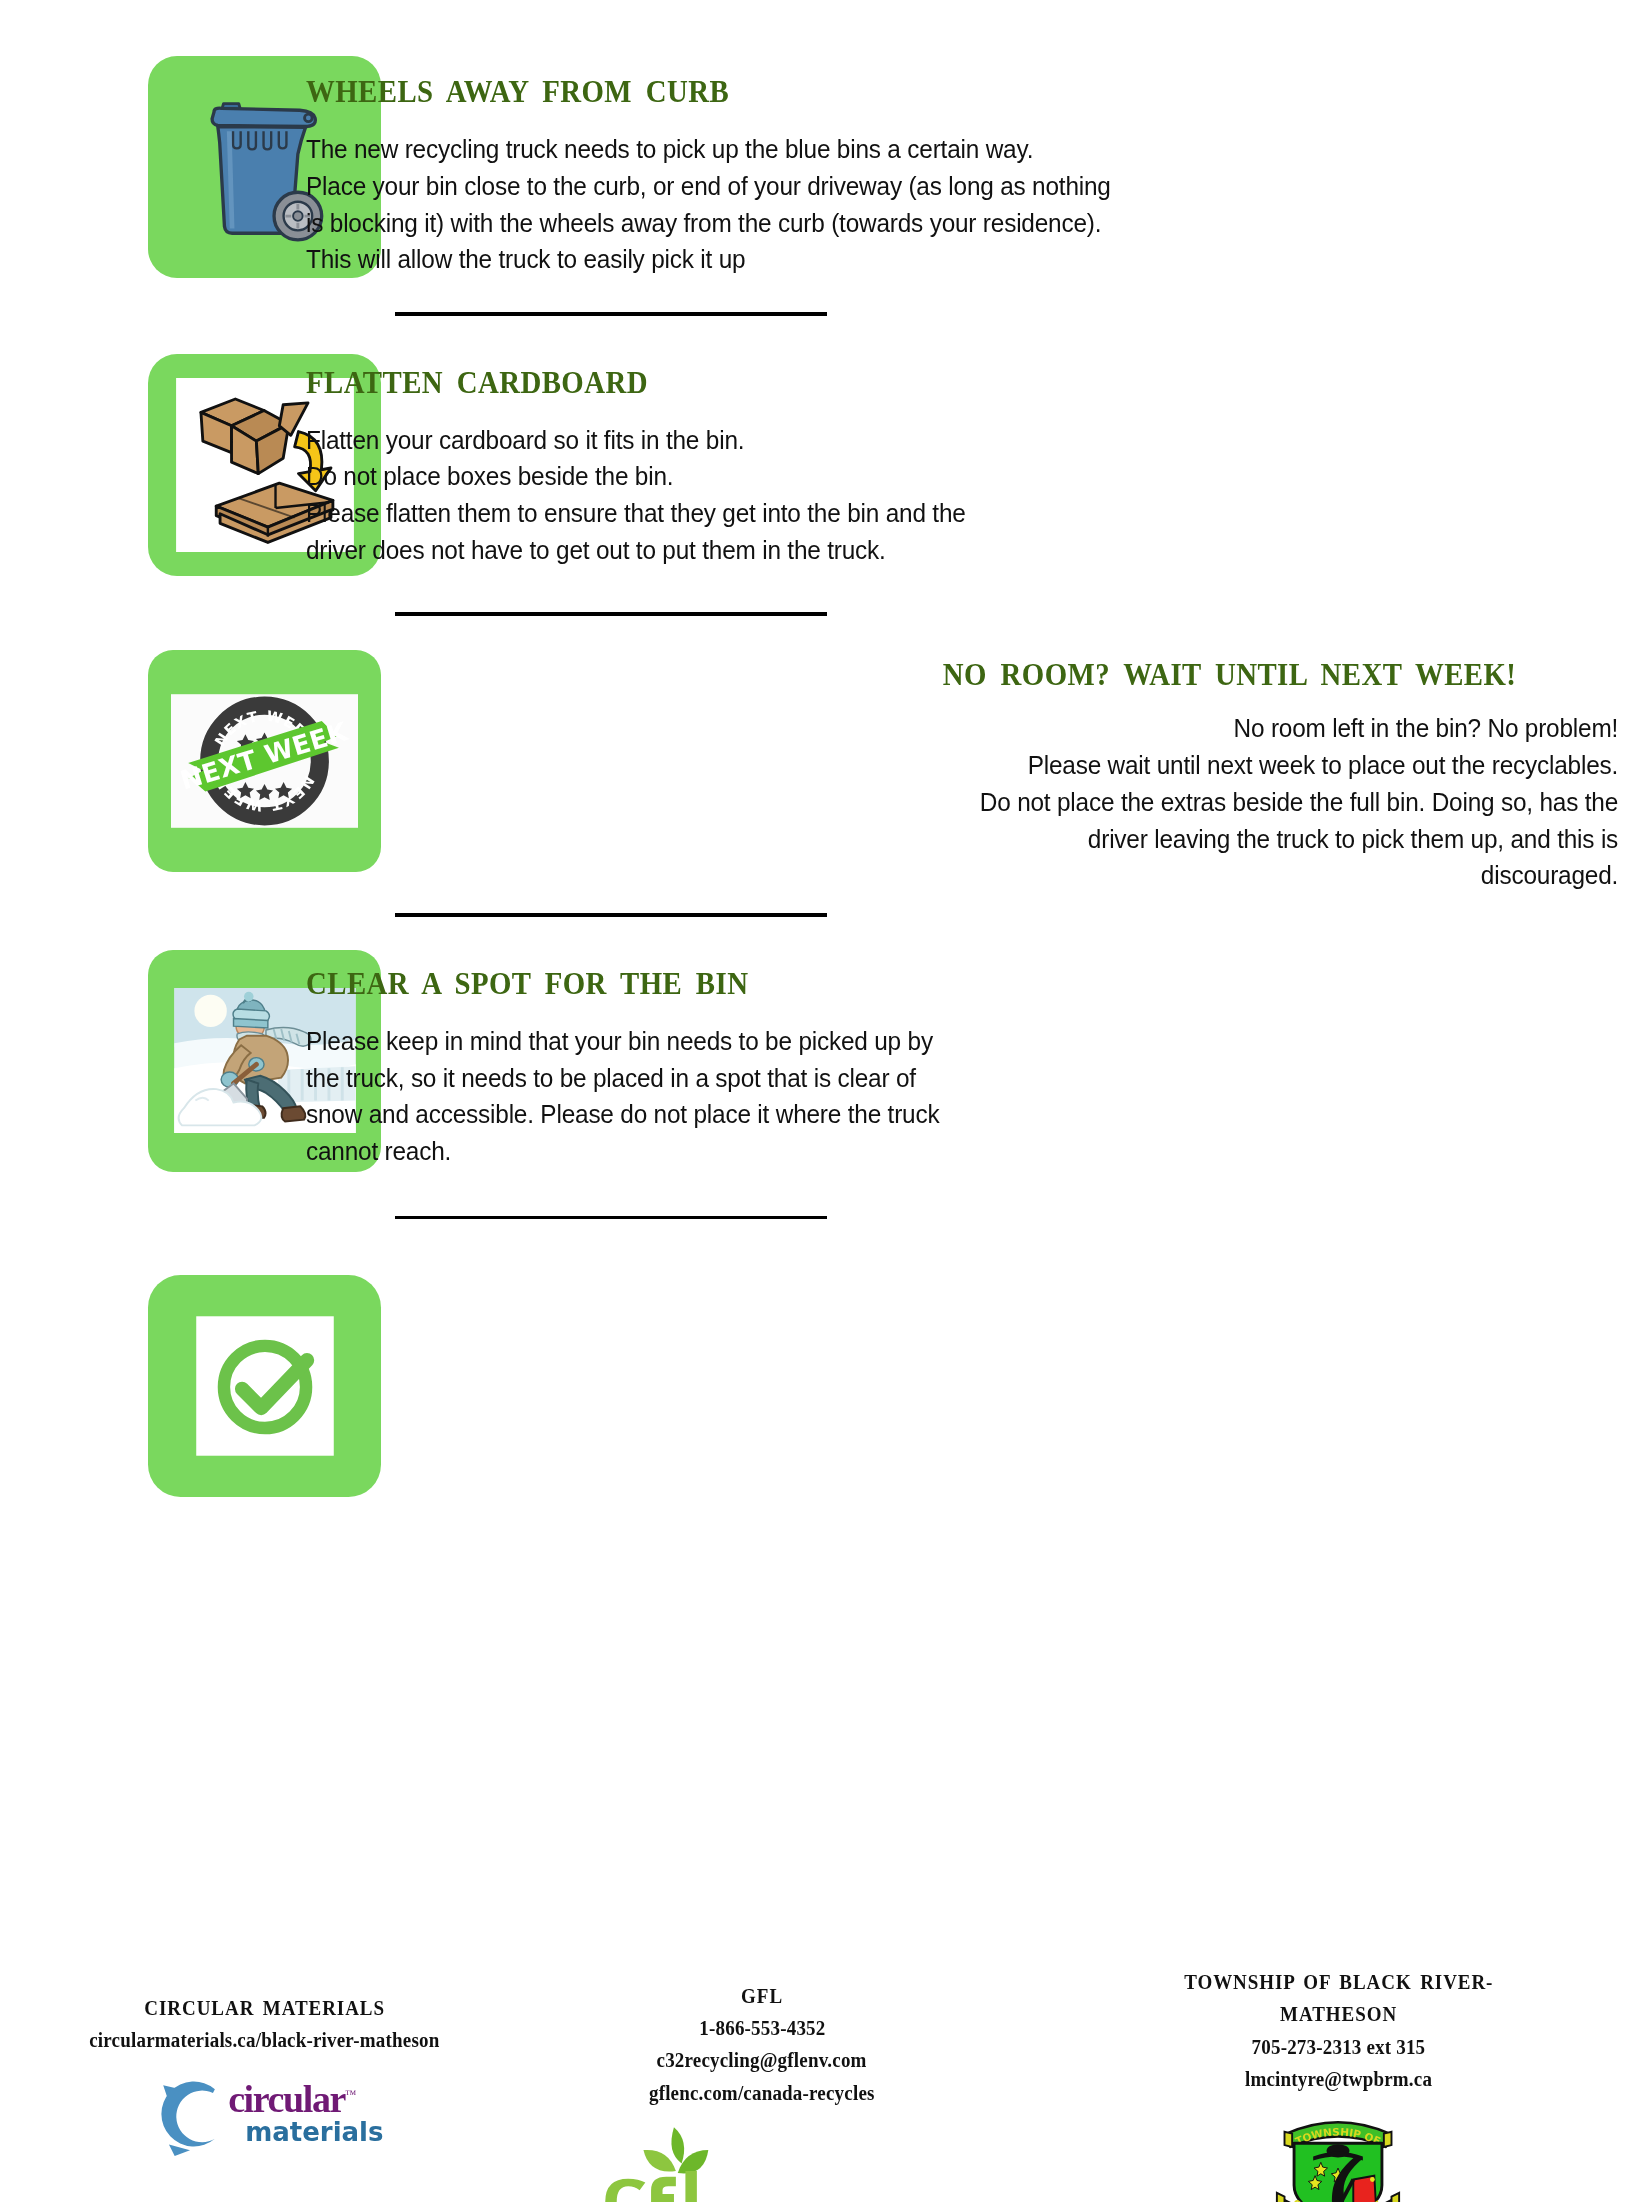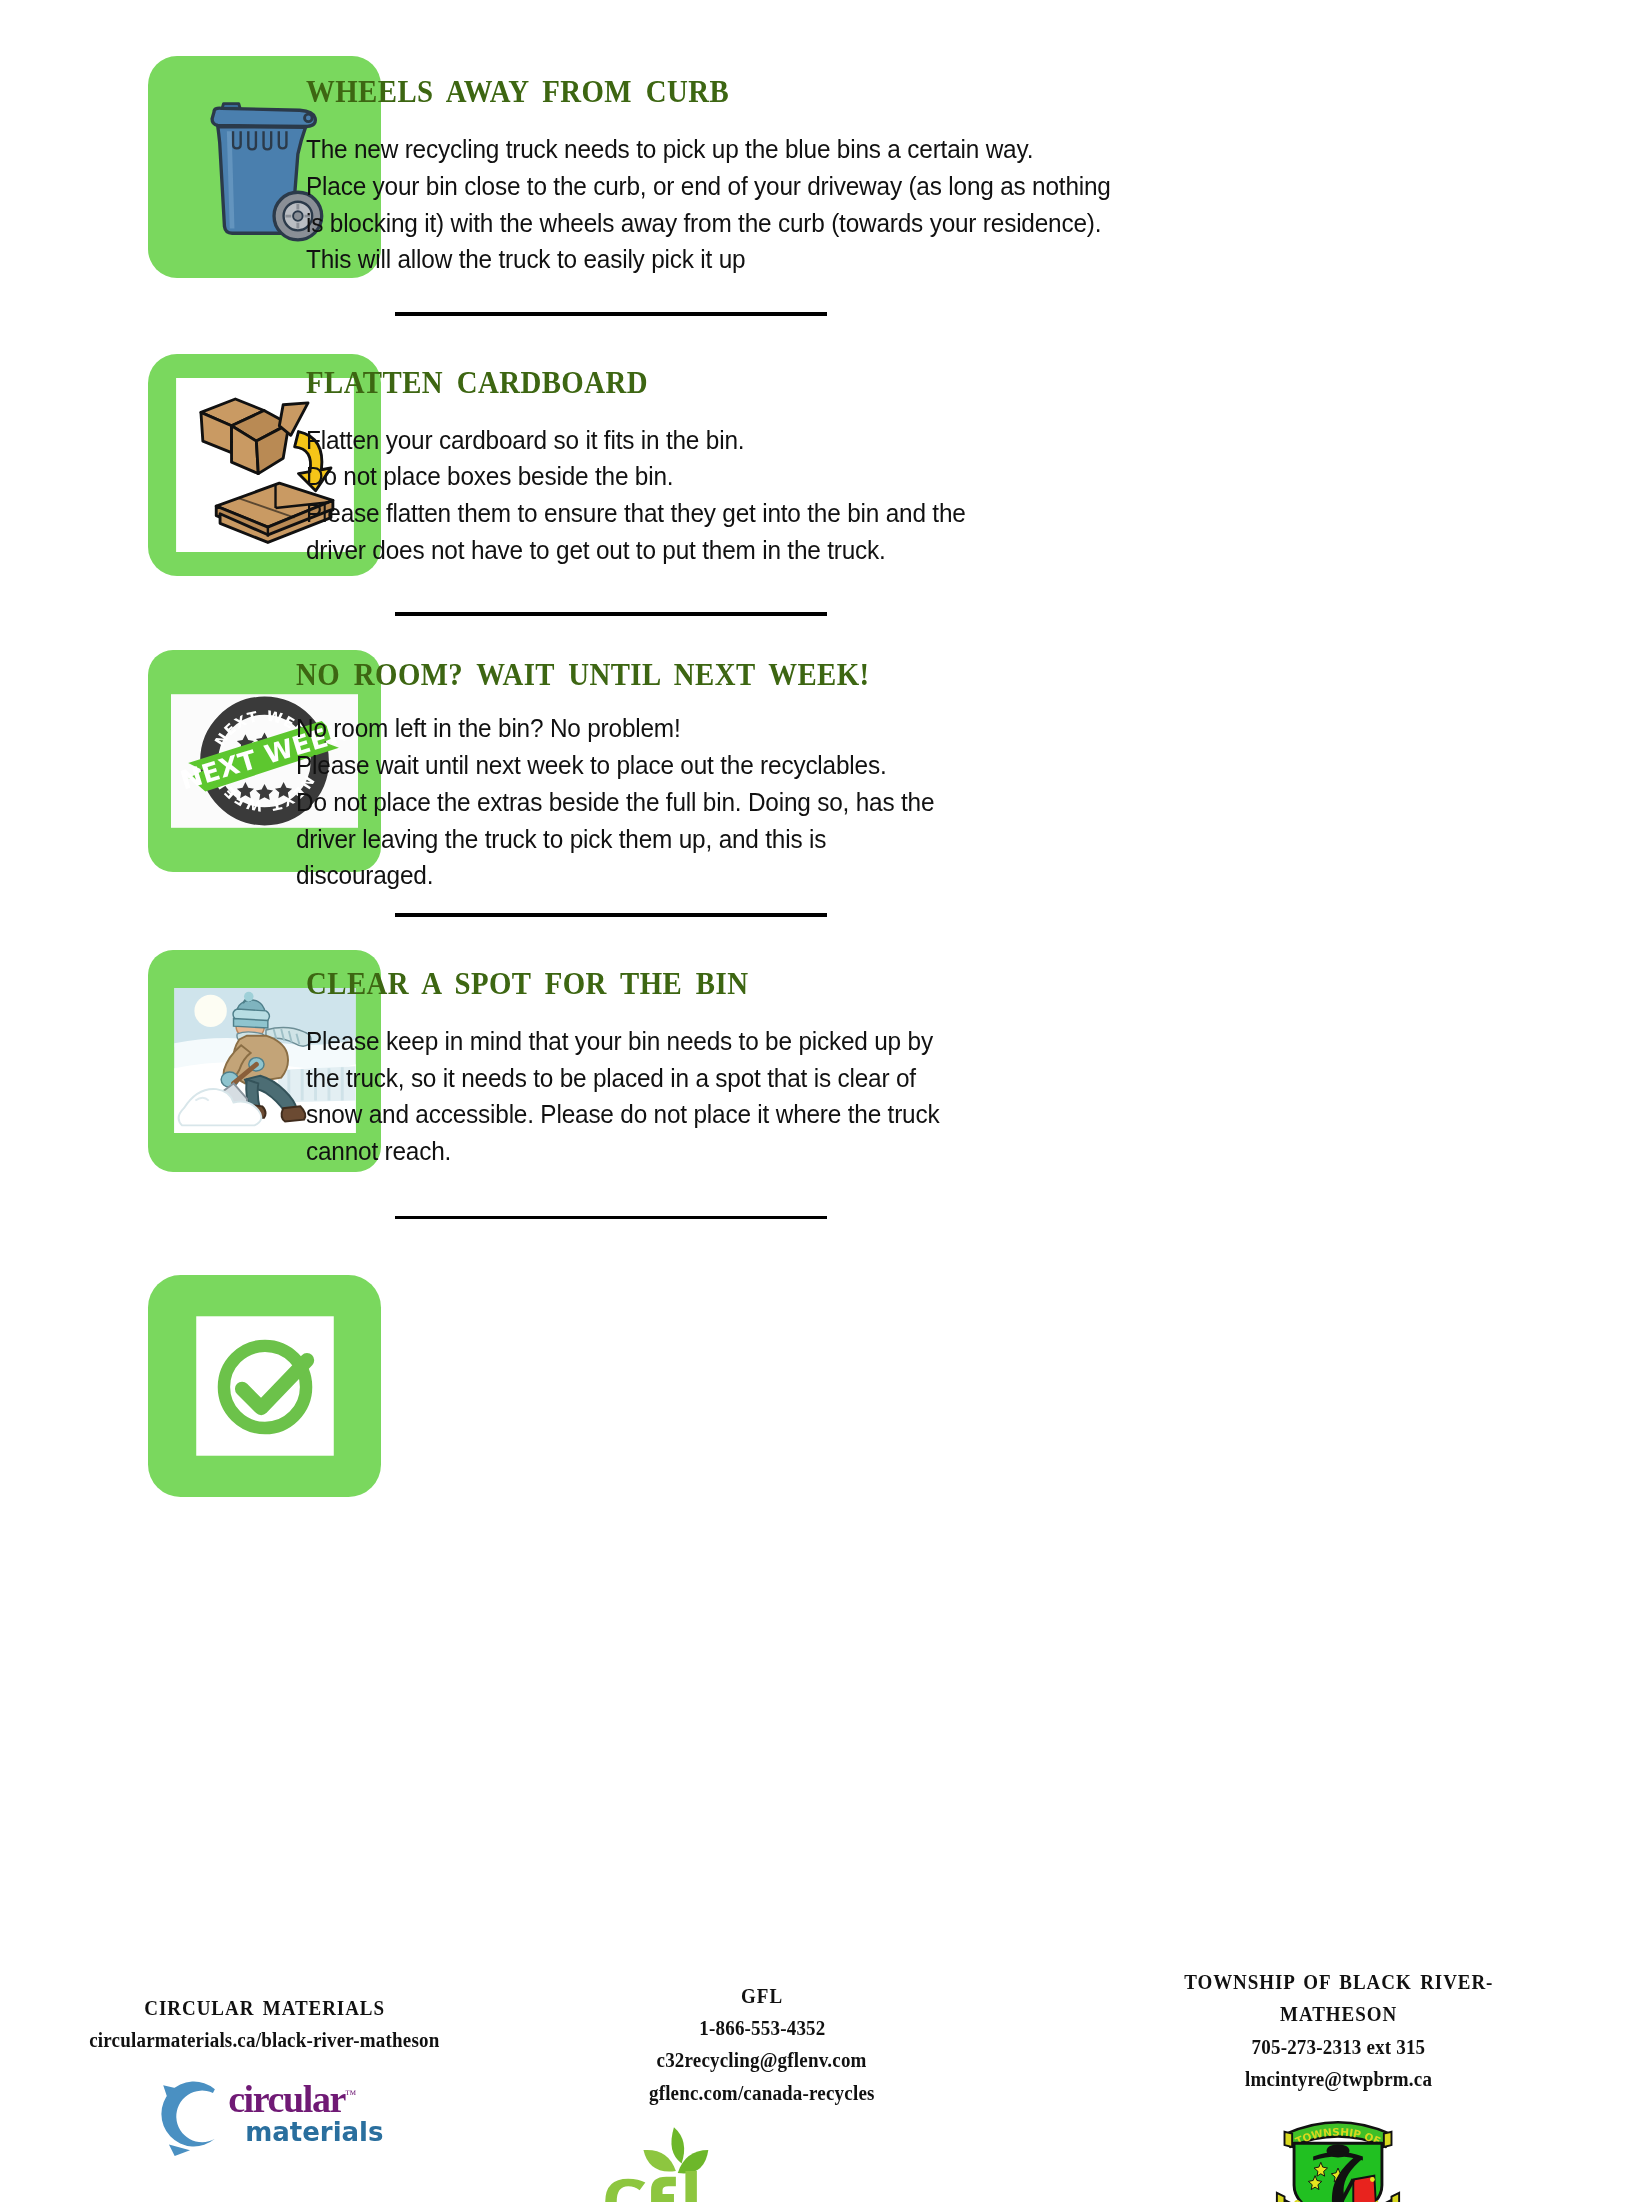--- a/index.html
+++ b/index.html
@@ -313,21 +313,21 @@
               <path d="M118 92 l3 6 6 1 -4.5 4 1 6 -5.5-3 -5.5 3 1-6 -4.5-4 6-1 z"></path>
             </g>
 
             <path d="M18 88 L34 80 L18 72 L158 28 L174 44 L160 50 L176 56 L36 102 L20 88 Z" fill="#5dc72f"></path>
             <g transform="rotate(-17 98 66)">
               <text x="98" y="74" font-family="DejaVu Sans, sans-serif" font-size="27" font-weight="bold" fill="#ffffff" text-anchor="middle" letter-spacing="0.5">NEXT WEEK</text>
             </g>
           </svg>
         </div>
       </div>
-      <div class="text-col" style="padding-top:11.5px;padding-left:38px;">
+      <div class="text-col" style="padding-top:11.5px;padding-left:38px;text-align:right;">
         <div class="sec-title">NO ROOM? WAIT UNTIL NEXT WEEK!</div>
         <div class="sec-body" style="margin-top:17px;">
           <span>No room left in the bin? No problem!</span>
           <span>Please wait until next week to place out the recyclables.</span>
           <span>Do not place the extras beside the full bin.  Doing so, has the</span>
           <span>driver leaving the truck to pick them up, and this is</span>
           <span>discouraged.</span>
         </div>
       </div>
     </div>

